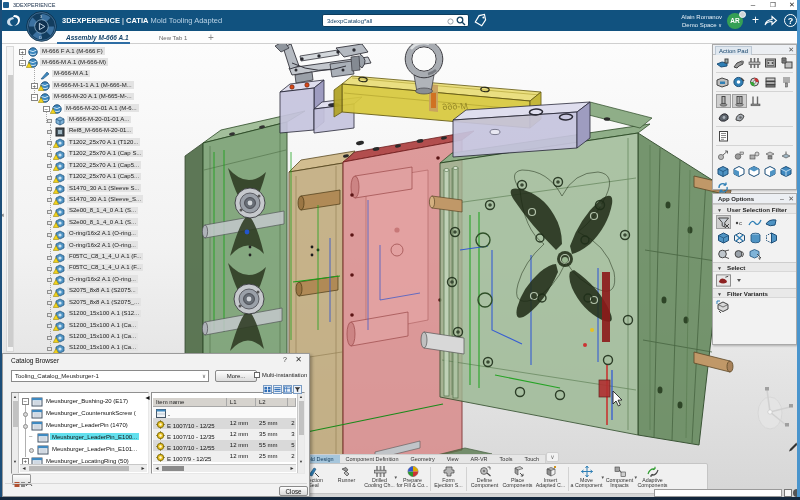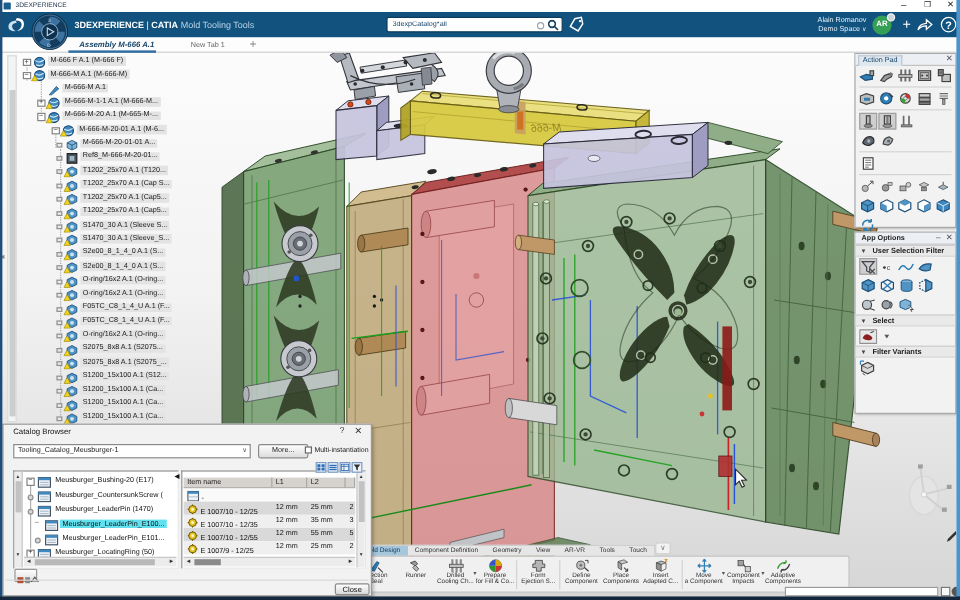--- a/index.html
+++ b/index.html
@@ -816,21 +816,21 @@
 </div>
 <div id="banner" class="abs">
   <svg class="abs" style="left:5px;top:3px" width="18" height="16" viewBox="0 0 18 16">
     <path d="M9,2 Q15,2 15,7 Q15,12 9,13 Q13,11 13,7.5 Q13,4 8,4 Z" fill="#fff"></path>
     <path d="M8,4 Q2,5 2,9 Q2,13 8,13 Q5,11 5,9 Q5,6.5 9,6 Z" fill="#cfe0ee"></path>
   </svg>
   <div class="title abs">
     <b>3DEXPERIENCE</b>
     <span class="lt"> </span><span>|</span>
     <b> <span>CATIA</span></b>
-    <span class="lt"> </span><span class="lt">Mold Tooling Tools</span>
+    <span class="lt"> </span><span class="lt">Mold Tooling Adapted</span>
   </div>
   <div id="searchbox" class="abs">
     <input value="3dexpCatalog*all" style="">
     <svg class="abs" style="right:14px;top:3px" width="7" height="7" viewBox="0 0 7 7">
         <circle cx="3.5" cy="3.5" r="2.6" fill="none" stroke="#9aa4ac" stroke-width="1"></circle>
       </svg>
     <svg class="abs" style="right:2px;top:1.5px" width="10" height="10" viewBox="0 0 10 10">
         <circle cx="4" cy="4" r="2.8" fill="none" stroke="#13405f" stroke-width="1.3"></circle>
         <line x1="6.2" y1="6.2" x2="9" y2="9" stroke="#13405f" stroke-width="1.3"></line>
       </svg>

